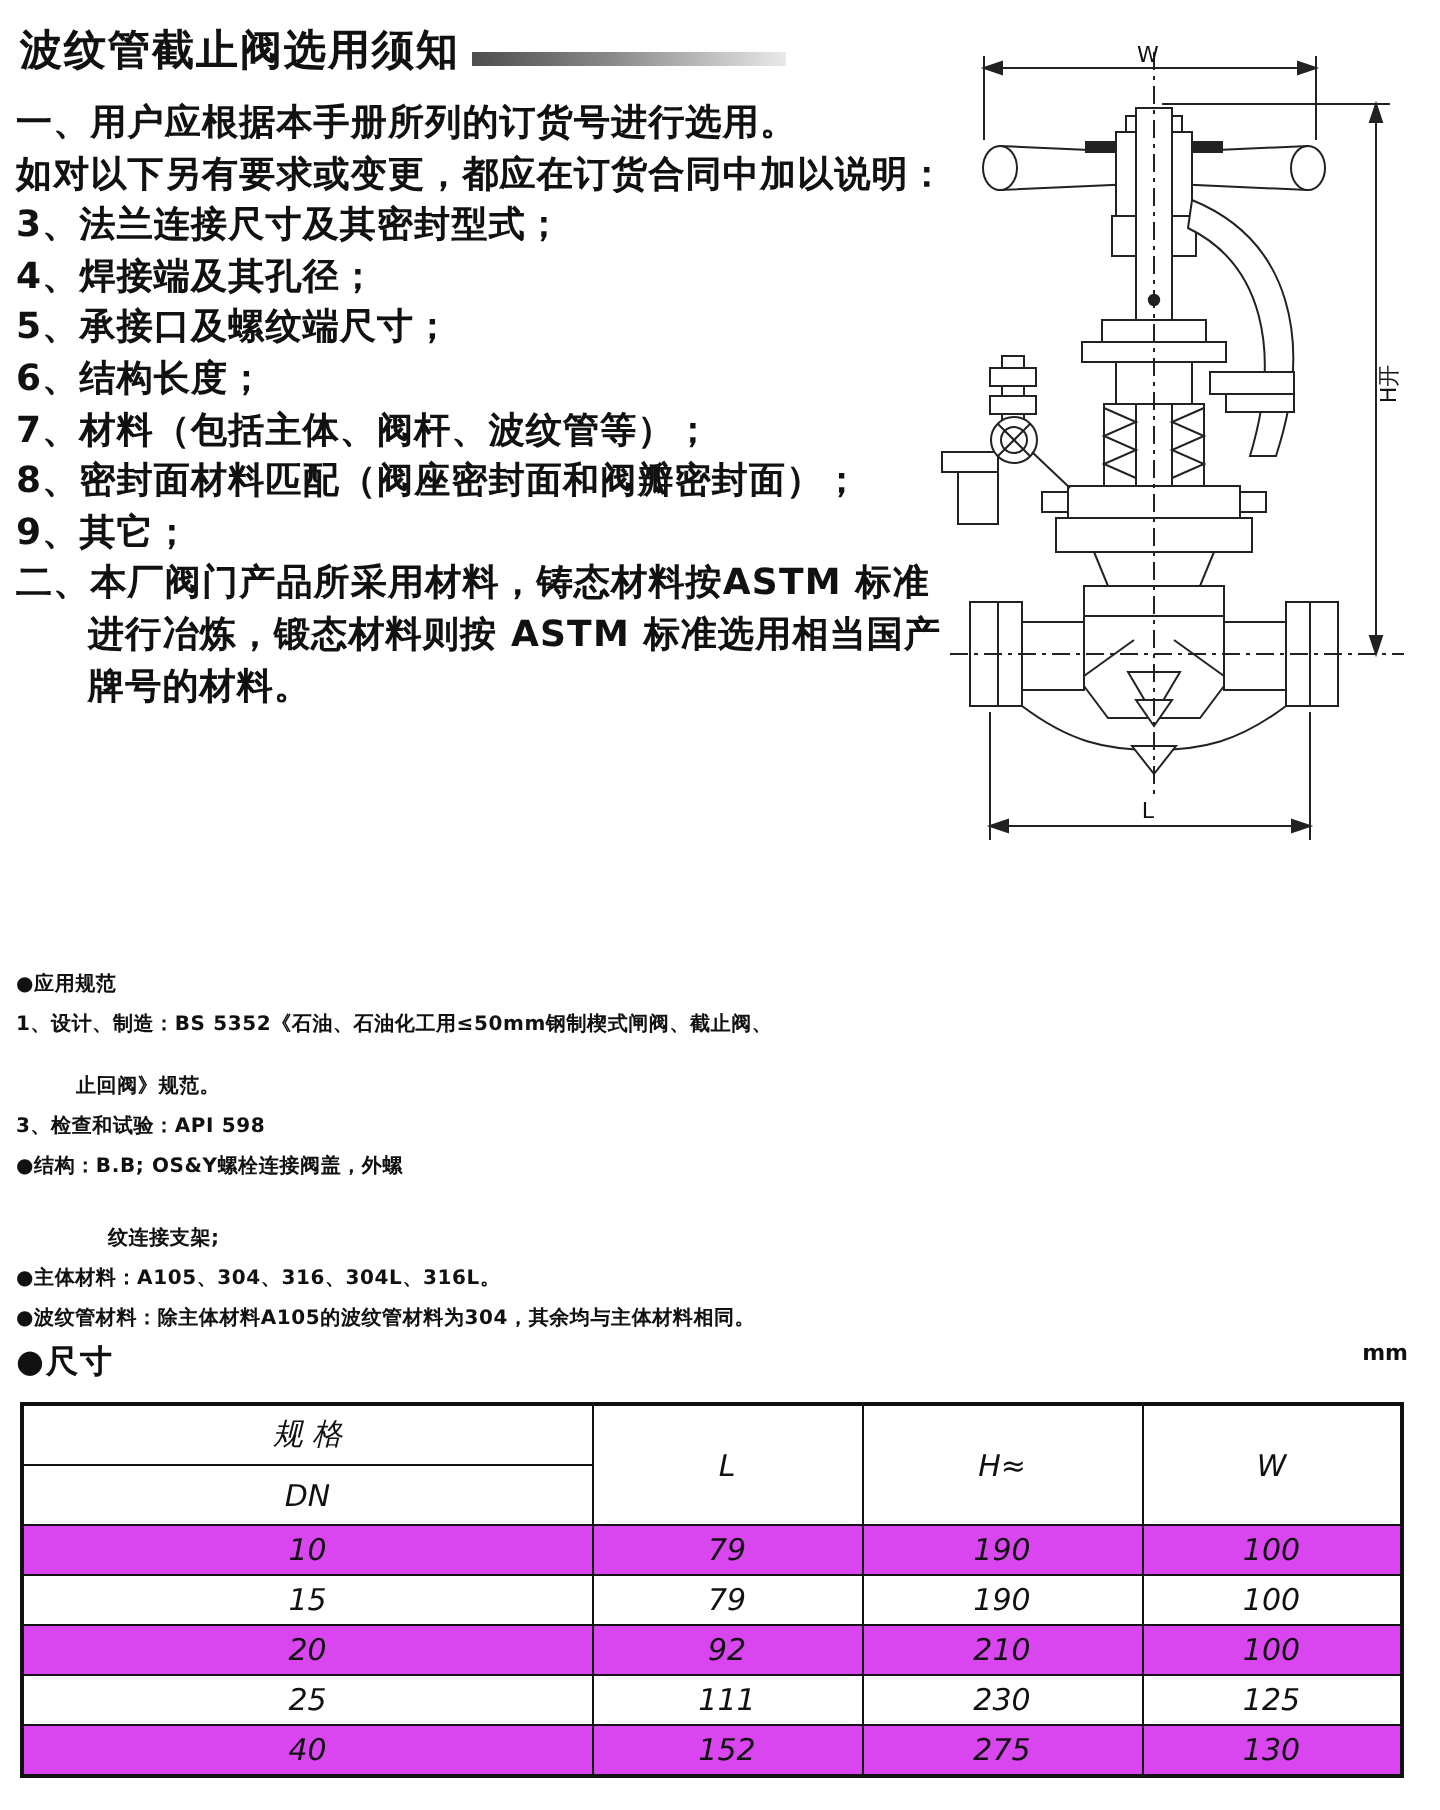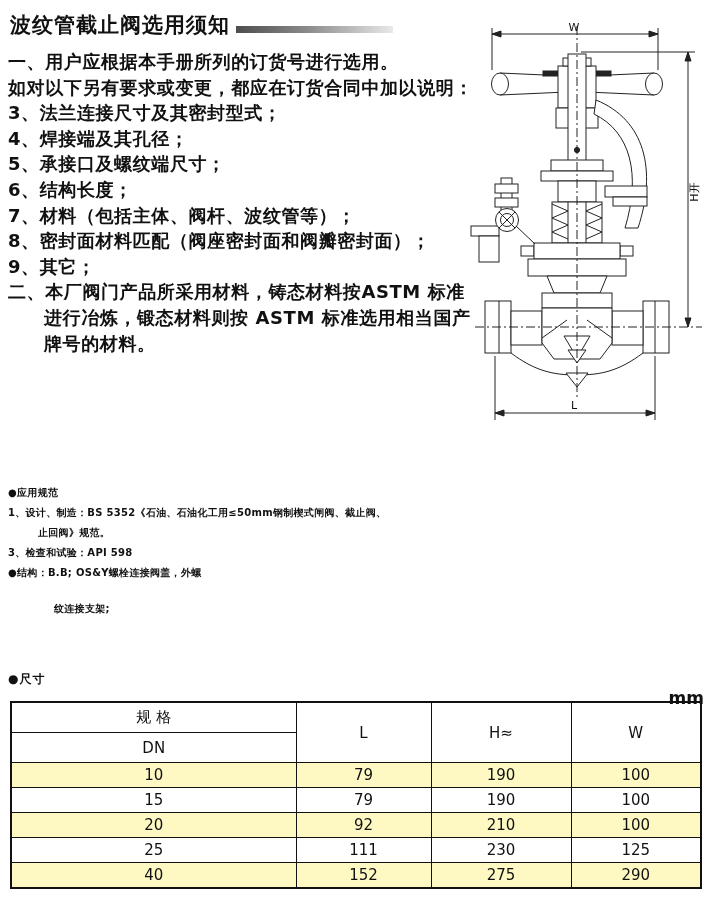--- a/index.html
+++ b/index.html
@@ -14,31 +14,31 @@
     line-height:25.6px;letter-spacing:0.6px;}
   .notice .line{white-space:nowrap;}
   .notice .ind{padding-left:36px;}
 
   .drawing{position:absolute;left:455px;top:20px;width:262px;height:418px;margin:0;}
   .drawing svg{display:block;}
 
   .specs{position:absolute;left:8px;top:483px;width:708px;font-size:10px;font-weight:bold;
     line-height:20px;letter-spacing:0.3px;}
   .specs .line{white-space:nowrap;}
-  .specs .ind-a{padding-left:30px;}
+  .specs .ind-a{padding-left:30px;margin-top:11px;}
   .specs .ind-b{padding-left:46px;margin-top:16px;}
 
-  .dims-head{position:absolute;left:8px;top:671px;font-size:12px;font-weight:bold;letter-spacing:1px;}
-  .unit{position:absolute;right:16px;top:670px;font-size:17px;font-weight:bold;margin-top:18px;}
+  .dims-head{position:absolute;left:8px;top:671px;font-size:16px;font-weight:bold;letter-spacing:1px;}
+  .unit{position:absolute;right:16px;top:670px;font-size:11px;font-weight:bold;}
 
   table.dim-table{position:absolute;left:10px;top:701px;width:690px;border-collapse:collapse;
-    table-layout:fixed;font-size:15px;border:2.5px solid #111;}
+    table-layout:fixed;font-size:15px;border:2.5px solid #111;font-style:italic;}
   table.dim-table td{border:1.6px solid #111;text-align:center;padding:0;height:24px;font-weight:500;}
   table.dim-table tr.hrow td{height:29px;}
-  table.dim-table tr.shade td{background:#fef9c3;text-align:center;}
+  table.dim-table tr.shade td{background:#d946ef;text-align:center;}
 </style>
 </head>
 <body>
 
 <div class="page">
 
   <div class="title">波纹管截止阀选用须知</div>
   <div class="title-bar"></div>
 
   <div class="notice">
@@ -149,20 +149,22 @@
     </svg>
   </figure>
 
   <div class="specs">
     <div class="line">●应用规范</div>
     <div class="line">1、设计、制造：BS 5352《石油、石油化工用≤50mm钢制楔式闸阀、截止阀、</div>
     <div class="line ind-a">止回阀》规范。</div>
     <div class="line">3、检查和试验：API 598</div>
     <div class="line">●结构：B.B; OS&amp;Y螺栓连接阀盖，外螺</div>
     <div class="line ind-b">纹连接支架;</div>
+    <div class="line">●主体材料：A105、304、316、304L、316L。</div>
+    <div class="line">●波纹管材料：除主体材料A105的波纹管材料为304，其余均与主体材料相同。</div>
   </div>
 
   <div class="dims-head">●尺寸</div>
   <div class="unit">mm</div>
 
   <table class="dim-table">
     <colgroup>
       <col style="width:285px">
         <col style="width:135px">
         <col style="width:140px">
@@ -199,18 +201,18 @@
       <tr>
         <td>25</td>
         <td>111</td>
         <td>230</td>
         <td>125</td>
       </tr>
       <tr class="shade">
         <td>40</td>
         <td>152</td>
         <td>275</td>
-        <td>290</td>
+        <td>130</td>
       </tr>
     </tbody>
   </table>
 
 </div>
 
 </body></html>

